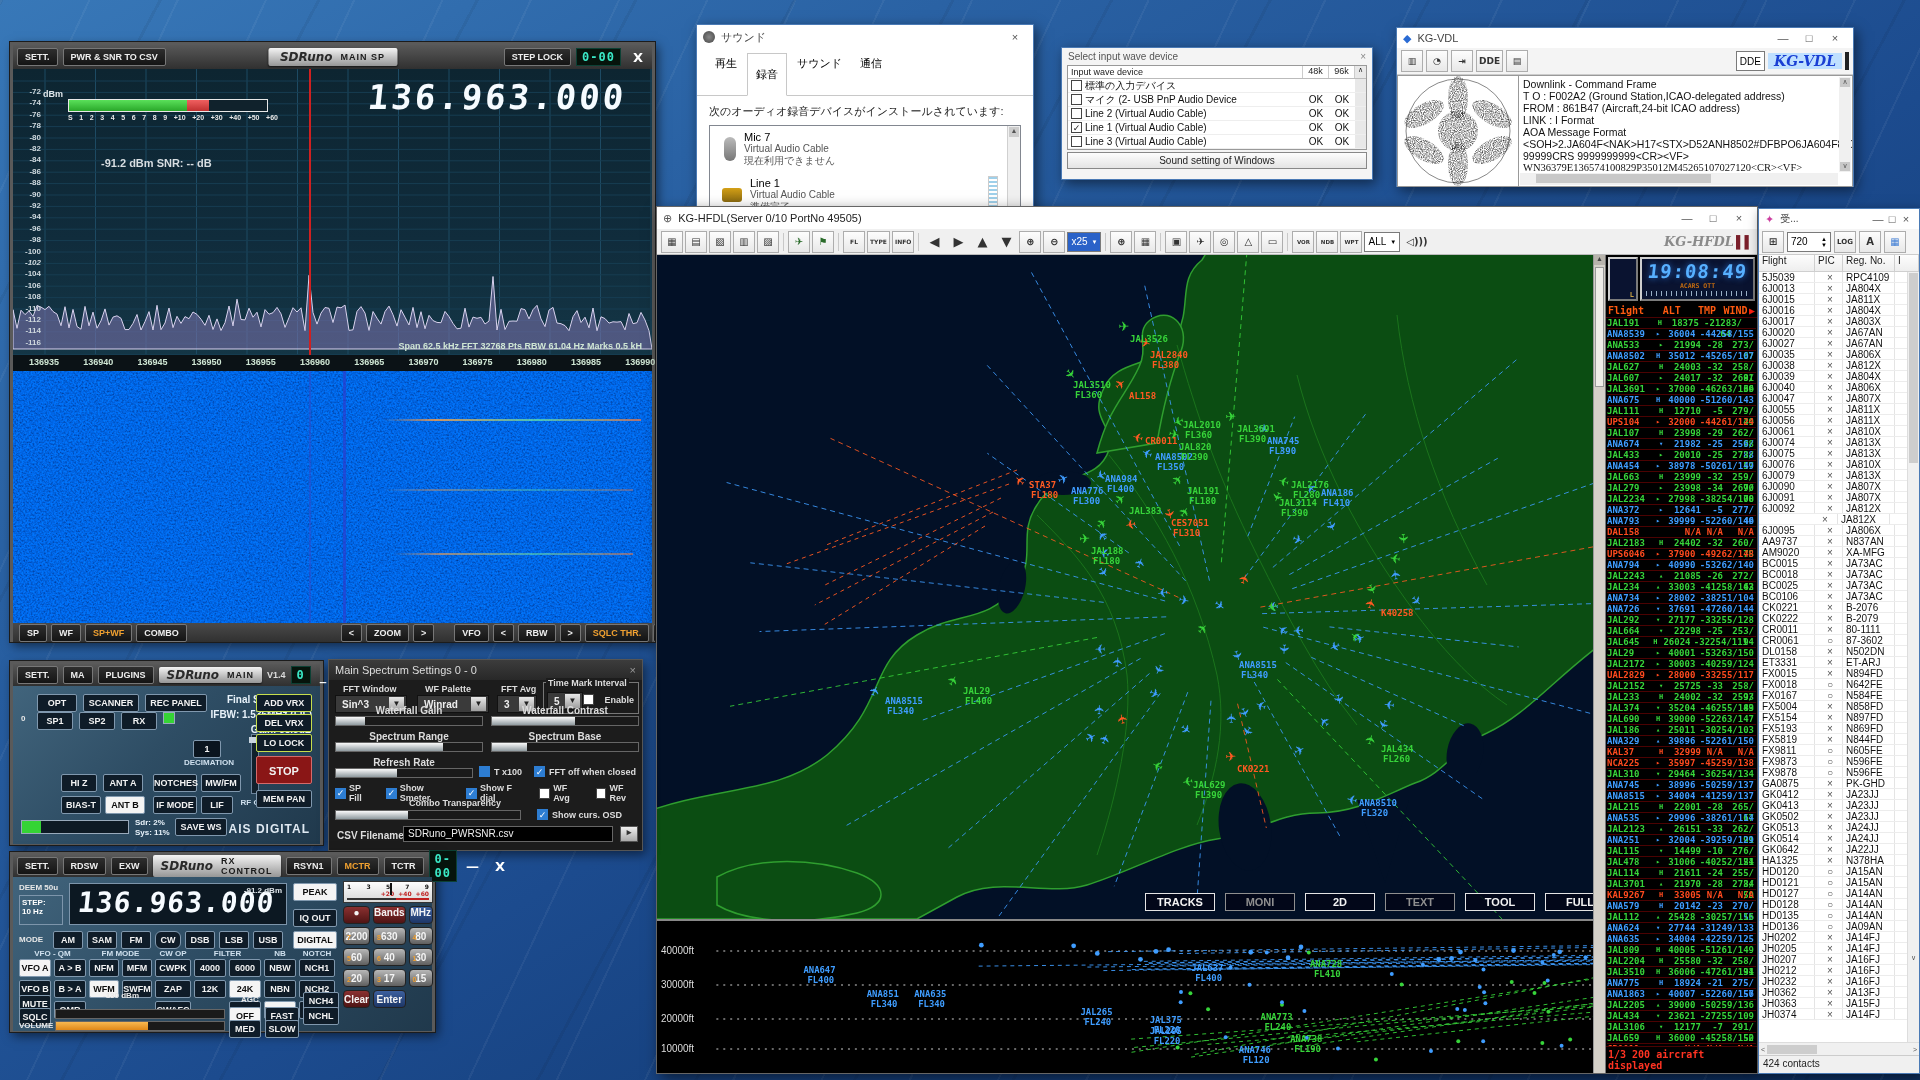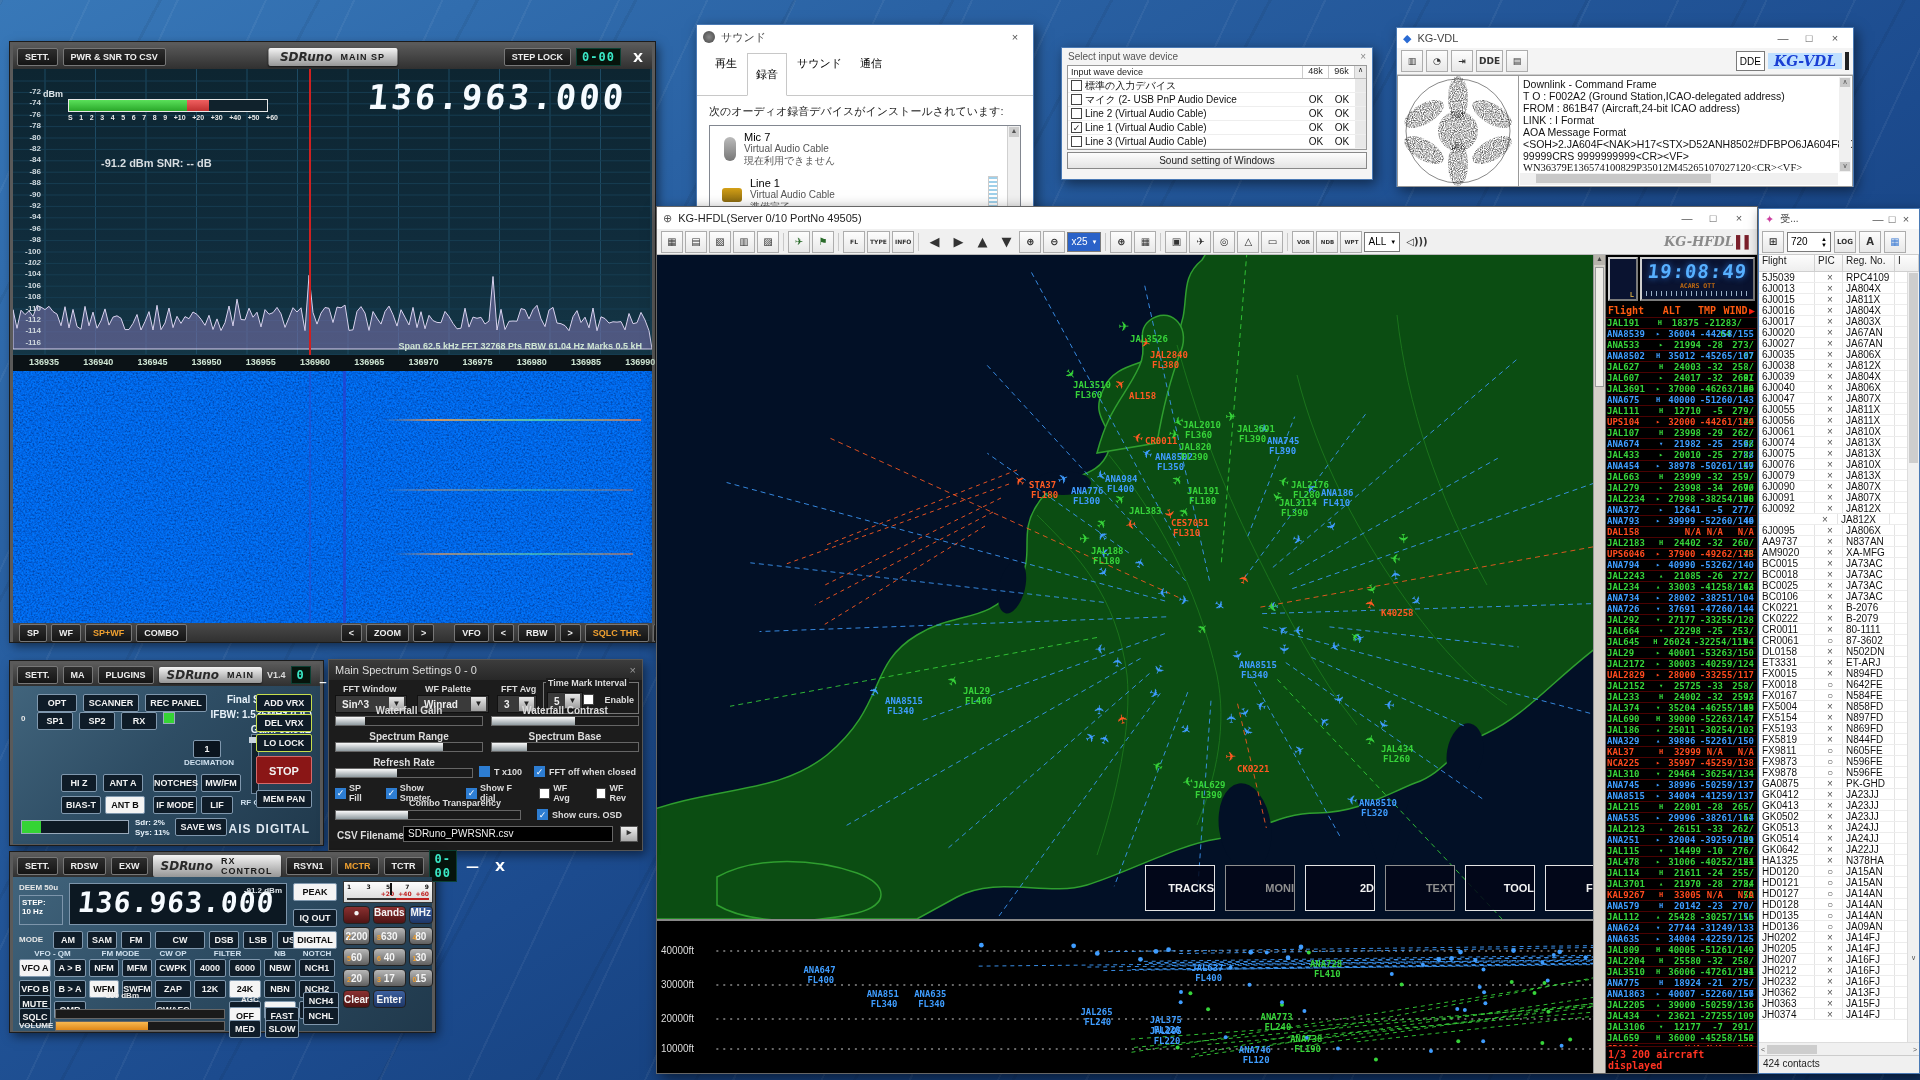--- a/index.html
+++ b/index.html
@@ -35,21 +35,21 @@
 .spstatus{background:#050505;color:#f2f2f2;font:bold 10px "Liberation Sans",sans-serif;display:flex;justify-content:space-between;align-items:center;padding:0 8px}
 .spbtnrow{background:linear-gradient(#4a4a4a,#2f2f2f);display:flex;align-items:center;gap:4px;padding:2px 6px}
 .orange{color:#f0a030!important}
 
 .w10{background:#f0f0f0;border:1px solid #4a7ab5;box-shadow:3px 4px 12px rgba(0,0,0,.5)}
 .w10title{height:24px;background:#fff;display:flex;align-items:center;padding:0 6px;gap:6px;font-size:11px;color:#444}
 .wctl{margin-left:auto;display:flex;gap:2px}
 .wctl span{width:24px;text-align:center;color:#555;font-size:11px}
 
 #map{position:relative;background:#021026;overflow:hidden}
-.mapbtn{border:1px solid #e4e4e4;background:rgba(2,6,24,.85);color:#f2f2f2;font:bold 11px "Liberation Sans",sans-serif;text-align:right;padding:16px 0}
+.mapbtn{border:1px solid #e4e4e4;background:rgba(2,6,24,.85);color:#f2f2f2;font:bold 11px "Liberation Sans",sans-serif;text-align:center;padding:2px 0}
 .mapbtn.off{color:#8f8f8f;border-color:#8f8f8f}
 .rpanel{background:#000;border-left:1px solid #777;display:flex;flex-direction:column}
 .fl-row{display:flex;font:bold 9px "DejaVu Sans Mono",monospace;border-bottom:1px solid #4c0202;height:11px;line-height:11px}
 .fg{color:#37d43a}.fb{color:#3f9dff}.fr{color:#ff4a1e}
 .clockbox{background:#0a1330;border:2px outset #cfcfcf}
 .toolico{min-width:22px;height:22px;border:1px solid #adadad;background:linear-gradient(#fdfdfd,#e8e8e8);color:#333;font:bold 10px "DejaVu Sans",sans-serif;display:flex;align-items:center;justify-content:center;padding:0 2px}
 .ddl{border:1px solid #7a7a7a;background:#fff;font:10px "Liberation Sans",sans-serif;display:flex;align-items:center;padding:0 3px;height:20px;gap:4px}
 
 .ct-row{display:flex;height:11px;line-height:11px;font:10px "Liberation Sans",sans-serif;color:#111;border-bottom:1px solid #ececec}
 .ct-row div{overflow:hidden;white-space:nowrap;border-right:1px solid #e4e4e4;padding-left:3px}
@@ -1824,21 +1824,21 @@
       <span class="seg" style="position:absolute;left:8px;top:2px;font-size:28px;letter-spacing:1px">136.963.000</span>
       <span style="position:absolute;right:4px;top:2px;color:#dfe6ea;font:bold 8px 'Liberation Sans',sans-serif">-91.2 dBm</span>
     </div>
     <span class="pbtn on" style="position:absolute;left:280px;top:6px;width:44px">PEAK</span>
     <span class="pbtn" style="position:absolute;left:280px;top:32px;width:44px">IQ OUT</span>
     <span class="tinylab" style="position:absolute;left:6px;top:58px">MODE</span>
     <div id="rx-modes" style="position:absolute;left:40px;top:54px;display:flex;gap:4px">
           <span class="pbtn" style="width: 30px;">AM</span>
           <span class="pbtn" style="width: 30px;">SAM</span>
           <span class="pbtn" style="width: 30px;">FM</span>
-          <span class="pbtn" style="width: 50px;">CW</span>
+          <span class="pbtn" style="width: 26px; border-radius: 6px;">CW</span>
           <span class="pbtn" style="width: 30px;">DSB</span>
           <span class="pbtn" style="width: 30px;">LSB</span>
           <span class="pbtn" style="width: 30px;">USB</span>
         </div>
     <span class="pbtn on" style="position:absolute;left:280px;top:54px;width:44px">DIGITAL</span>
     <div id="rx-heads" style="position:absolute;left:6px;top:72px;width:320px;display:grid;grid-template-columns:32px 32px 30px 30px 36px 32px 32px 32px 36px;gap:3px">
           <div class="glab" style="grid-column: 1 / span 2;">VFO - QM</div>
           <div class="glab" style="grid-column: 3 / span 2;">FM MODE</div>
           <div class="glab" style="grid-column: 5 / span 1;">CW OP</div>
           <div class="glab" style="grid-column: 6 / span 2;">FILTER</div>

